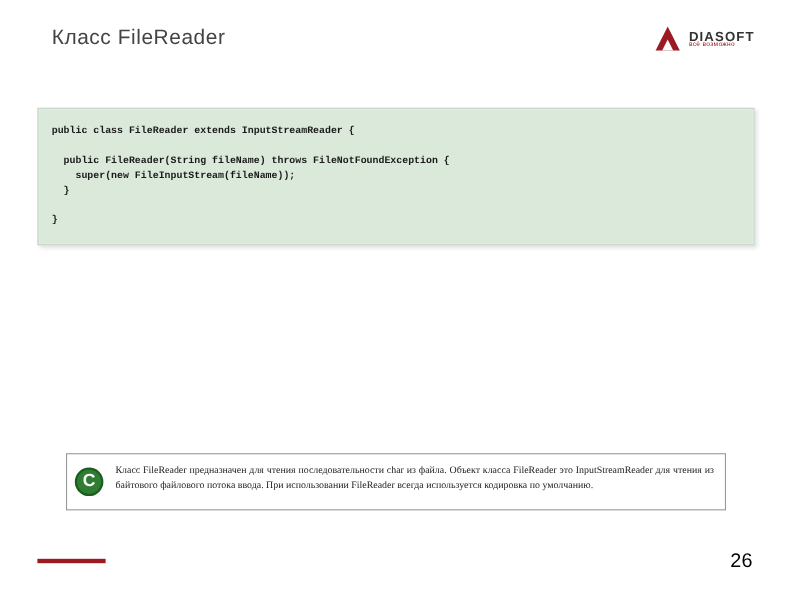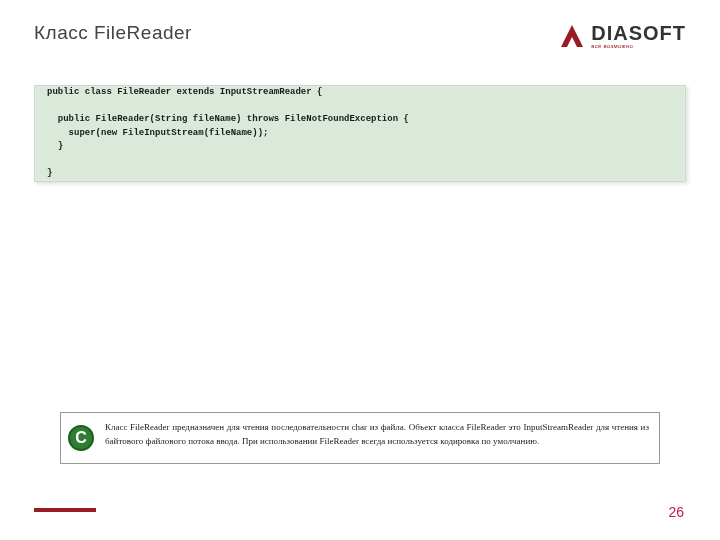--- a/index.html
+++ b/index.html
@@ -7,57 +7,57 @@
     width: 720px;
     height: 540px;
     font-family: Arial, Helvetica, sans-serif;
     background: #fff;
     position: relative;
     overflow: hidden;
   }
   .header {
     display: flex;
     justify-content: space-between;
-    align-items: flex-start;
-    padding: 22px 34px 0 34px;
+    align-items: center;
+    padding: 22px 34px 0 47px;
   }
   .title {
     font-size: 19px;
     font-weight: 400;
     color: #444;
     letter-spacing: 0.5px;
   }
   .logo {
     display: flex;
     align-items: center;
     gap: 6px;
   }
   .logo-mark {
     width: 26px;
     height: 26px;
   }
   .logo-text {
-    font-size: 20px;
+    font-size: 12px;
     font-weight: 700;
     color: #333;
     letter-spacing: 1px;
   }
   .logo-sub {
     font-size: 6px;
     color: #9a1b21;
     letter-spacing: 0.3px;
     margin-top: -2px;
   }
   .logo-stack { display:flex; flex-direction:column; align-items:flex-start; }
   .code-block {
-    margin: 36px 34px 0 34px;
+    margin: 50px 34px 0 34px;
     background: #dbe9db;
     border: 1px solid #c9d9c9;
     box-shadow: 2px 2px 4px rgba(0,0,0,0.12), inset 0 0 2px rgba(255,255,255,0.5);
-    padding: 0 12px;
+    padding: 14px 12px;
     font-family: "Courier New", monospace;
     font-size: 9px;
     line-height: 1.5;
     color: #1a1a1a;
     font-weight: bold;
     white-space: pre;
   }
   .note-box {
     position: absolute;
     left: 60px;
@@ -101,22 +101,22 @@
     left: 34px;
     bottom: 28px;
     width: 62px;
     height: 4px;
     background: #9a1b21;
   }
   .page-num {
     position: absolute;
     right: 36px;
     bottom: 20px;
-    font-size: 14px;
-    color: #be185d;
+    font-size: 18px;
+    color: #000000;
   }
 </style>
 </head>
 <body>
 
 <div class="header">
   <div class="title">Класс FileReader</div>
   <div class="logo">
     <svg class="logo-mark" viewBox="0 0 26 26">
       <polygon points="2,24 13,2 24,24" fill="#9a1b21"></polygon>

